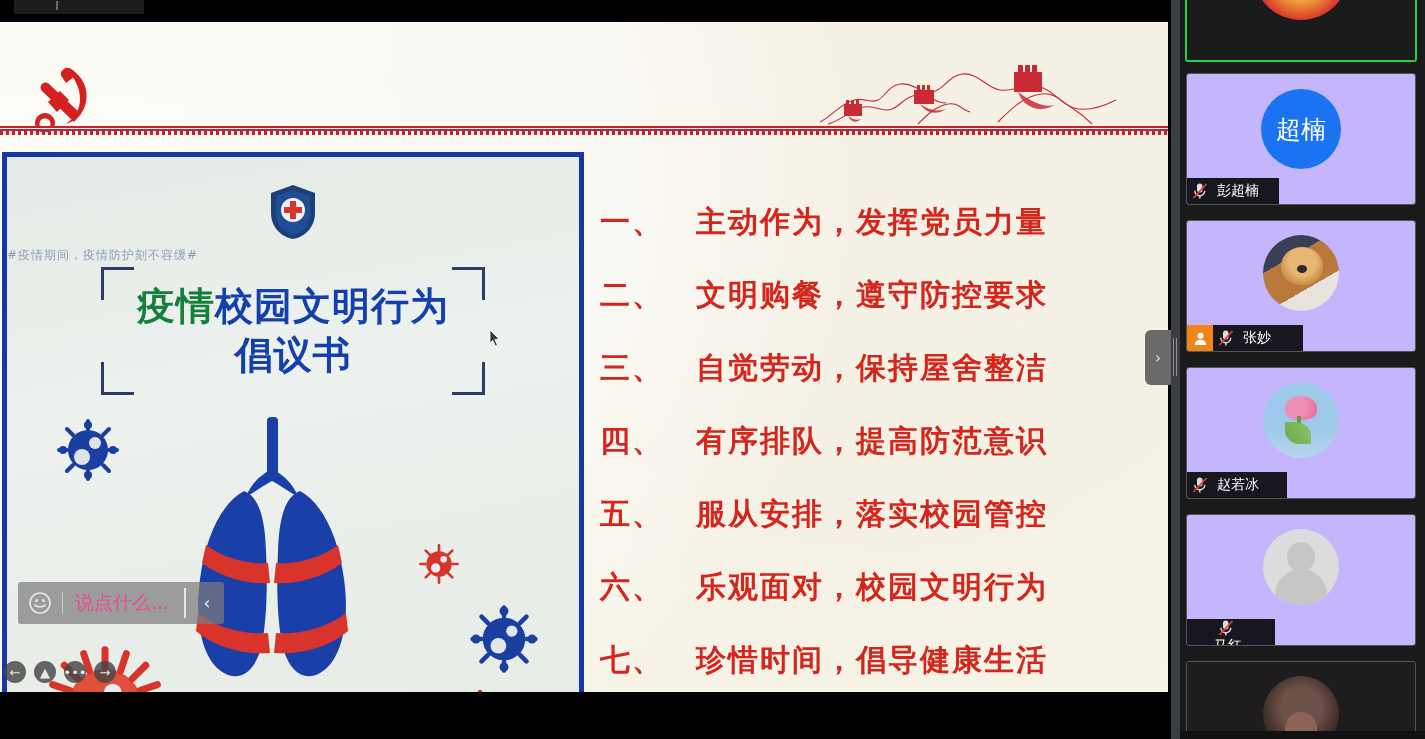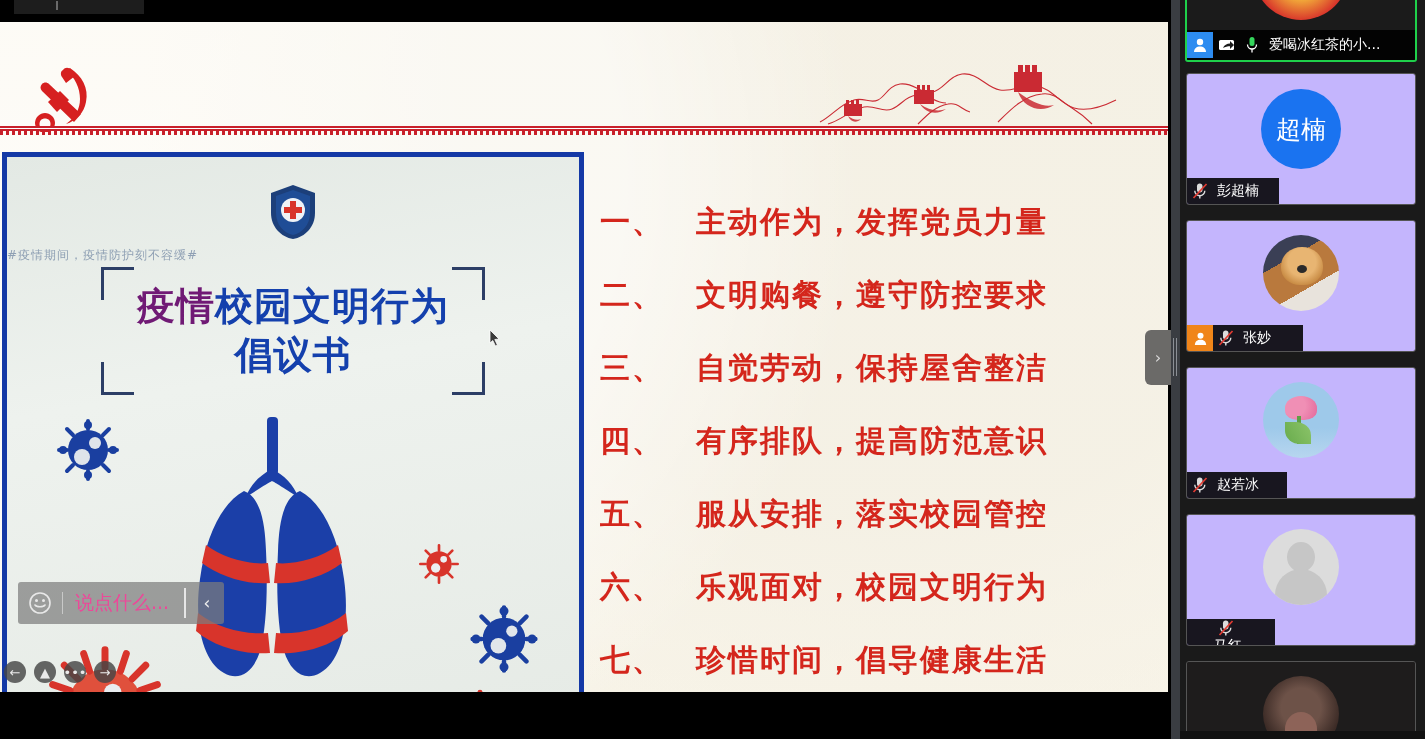--- a/index.html
+++ b/index.html
@@ -35,21 +35,21 @@
   #hashline{position:absolute;left:0;right:0;top:90px;text-align:left;
             font-size:12px;color:#8fa0b4;letter-spacing:1px;filter:blur(.35px);}
   .bracket{position:absolute;width:30px;height:30px;border:3px solid #2c3e66;}
   #bk-tl{left:94px;top:110px;border-right:none;border-bottom:none;}
   #bk-tr{right:94px;top:110px;border-left:none;border-bottom:none;}
   #bk-bl{left:94px;bottom:320px;border-right:none;border-top:none;}
   #bk-br{right:94px;bottom:320px;border-left:none;border-top:none;}
   #ptitle{position:absolute;left:0;right:0;top:125px;text-align:center;
           font-size:38px;font-weight:bold;line-height:1.3;color:#1440ad;
           letter-spacing:1px;}
-  #ptitle .red{color:#701a75;}
+  #ptitle .red{color:#15803d;}
   .virus{position:absolute;}
   #lungs{position:absolute;left:165px;top:260px;width:200px;height:265px;}
 
   
   #list{position:absolute;left:600px;top:180px;width:540px;}
   .line{display:flex;align-items:baseline;color:#d4261c;font-size:30px;
         font-weight:bold;margin-bottom:32px;letter-spacing:2px;
         font-family:"DejaVu Sans","Liberation Sans",sans-serif;}
   .line .num{width:88px;flex:0 0 88px;}
   .line .txt{white-space:nowrap;margin-left:8px;}
@@ -330,42 +330,20 @@
 
   <div id="rail">
 
     <div class="tile active" style="left:5px;top:-58px;height:116px;">
       <div class="body" style="background:#1b1b1b">
         <div class="avatar" style="top:-20px;width:96px;height:96px;
              background:radial-gradient(circle at 50% 55%, #f3b13a 0 30%, #d8342b 62%, #8c120c 100%);">
           
         </div>
       </div>
-      <div class="namebar" style="width:100%;height:30px;">
-        <span class="sqicon blue">
-          <svg width="16" height="16" viewBox="0 0 16 16">
-              <circle cx="8" cy="5" r="3.2" fill="#fff"></circle>
-              <path d="M2 15c0-3.6 2.7-5.6 6-5.6s6 2 6 5.6z" fill="#fff"></path>
-            </svg>
-        </span>
-        <span class="sqicon">
-          <svg width="17" height="15" viewBox="0 0 17 15">
-              <rect x="1" y="2" width="15" height="10" rx="1.5" fill="#fff"></rect>
-              <path d="M5 10c1-3 4-4.5 7-4.5V3l4 4-4 4V8.2c-2.4 0-4.8.6-7 1.8z" fill="#1b1b1b"></path>
-            </svg>
-        </span>
-        <span class="mic">
-          <svg width="14" height="18" viewBox="0 0 14 18">
-              <rect x="4.5" y="1" width="5" height="9" rx="2.5" fill="#34d65c"></rect>
-              <path d="M2.5 8.5a4.5 4.5 0 009 0" fill="none" stroke="#fff" stroke-width="1.3"></path>
-              <path d="M7 13v3.5" stroke="#fff" stroke-width="1.3"></path>
-            </svg>
-        </span>
-        <span class="nm">爱喝冰红茶的小...</span>
-      </div>
     </div>
 
     <div class="tile" style="top:73px;height:130px;">
       <div class="body">
         <div class="avatar" style="top:15px;width:80px;height:80px;background:#1a73f0;">
           <div style="position:absolute;inset:0;display:flex;align-items:center;justify-content:center;color:#fff;font-size:25px;">超楠</div>
         </div>
       </div>
       <div class="namebar" style="width:82px;">
         <span class="mic">

